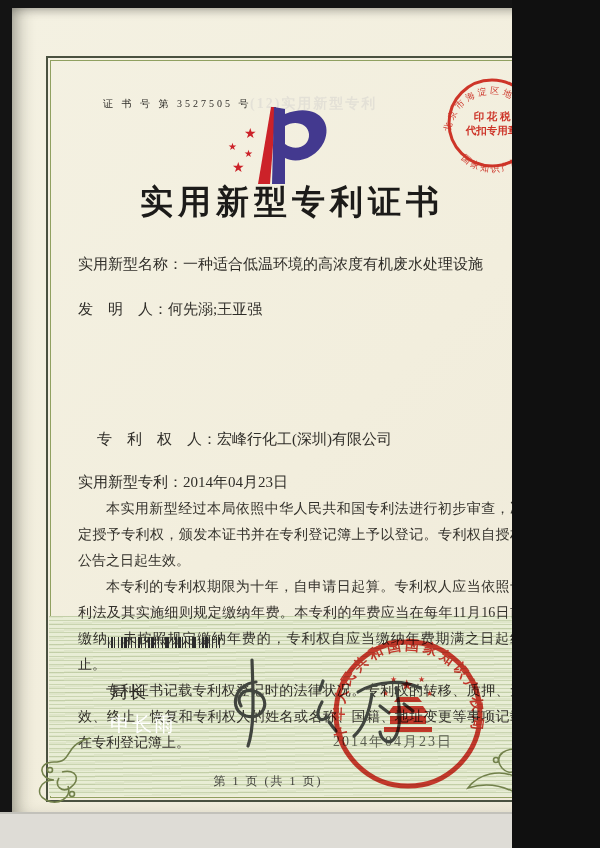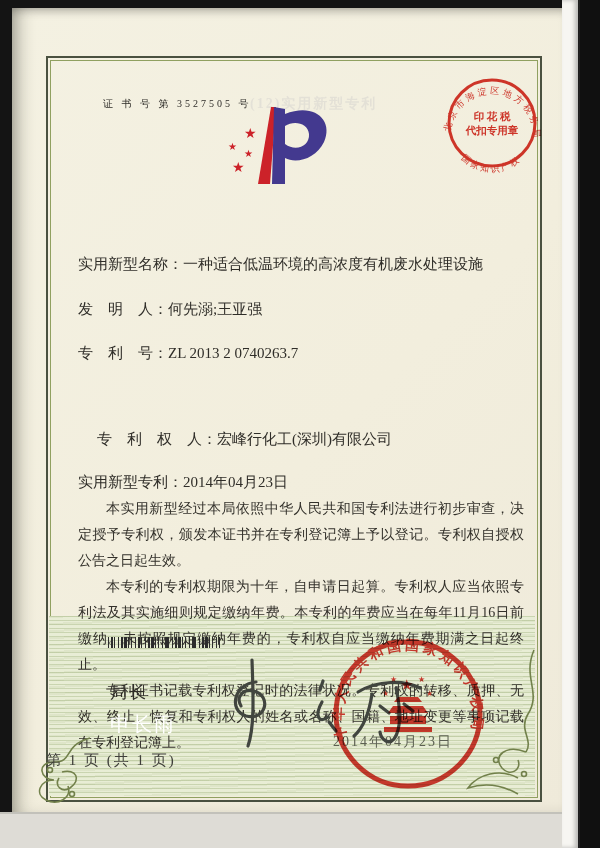--- a/index.html
+++ b/index.html
@@ -1,16 +1,16 @@
 <!DOCTYPE html>
 <html><head>
 <meta charset="utf-8">
 <style>
   html,body{margin:0;padding:0;background:#101010;}
-  .photo{position:relative;width:580px;height:848px;overflow:hidden;
+  .photo{position:relative;width:512px;height:848px;overflow:hidden;
     background:#141414;font-family:"Liberation Serif","DejaVu Serif",serif;}
   
   .paper{position:absolute;left:12px;top:8px;width:551px;height:804px;
     background:linear-gradient(135deg,#f4f1e2 0%,#f2eedd 55%,#efeada 100%);
     box-shadow:inset 14px 0 18px -10px rgba(40,40,30,.45), inset 0 8px 12px -8px rgba(0,0,0,.4);}
   .below-paper{position:absolute;left:0;top:812px;width:600px;height:36px;background:#dedcd6;}
   .below-paper-line{position:absolute;left:0;top:812px;width:577px;height:2px;background:#c2c1ba;}
   .page2-edge{position:absolute;left:562px;top:0;width:16px;height:848px;background:#f7f6f2;
     box-shadow:inset -3px 0 4px rgba(0,0,0,.25);}
   .spine-dark{position:absolute;left:578px;top:0;width:22px;height:848px;
@@ -43,22 +43,22 @@
       #2c2c2c 10px 11px,transparent 11px 13.5px);}
   .director-title{position:absolute;left:110px;top:681px;font-size:17px;color:#2f2d28;
     letter-spacing:2px;font-family:"Liberation Sans","DejaVu Sans",sans-serif;}
   .director-name{position:absolute;left:110px;top:711px;font-size:20px;color:#ffffff;
     letter-spacing:2px;font-family:"Liberation Sans","DejaVu Sans",sans-serif;}
   .signature{position:absolute;left:222px;top:644px;z-index:3;}
   .seal-date{position:absolute;left:333px;top:733px;font-size:14px;color:#5c6052;
     letter-spacing:2px;z-index:2;}
   .office-seal{position:absolute;left:328px;top:634px;z-index:4;opacity:.9;mix-blend-mode:multiply;}
   .tax-seal{position:absolute;left:437px;top:68px;z-index:5;opacity:.93;mix-blend-mode:multiply;}
-  .footer-page{position:absolute;left:46px;top:751px;width:444px;text-align:left;
-    font-size:15px;color:#3f3f3a;letter-spacing:2px;z-index:2;}
+  .footer-page{position:absolute;left:46px;top:773px;width:444px;text-align:center;
+    font-size:12px;color:#3f3f3a;letter-spacing:2px;z-index:2;}
   .orn{position:absolute;z-index:2;}
   .orn-bl{left:28px;top:732px;} .orn-br{left:462px;top:648px;}
 </style>
 </head>
 <body>
 
 <div class="photo">
 
   <div class="paper"></div>
   <div class="below-paper"></div>
@@ -79,26 +79,26 @@
   <svg class="logo" width="130" height="85" viewBox="0 0 130 85">
     <polygon points="63,5 68,5 62,82 50,82" fill="#cc2229"></polygon>
     <path d="M66 5 L77 7 L77 82 L64 82 Z" fill="#43398f"></path>
     <path d="M77 12 C 106 0 126 18 116 40 C 108 57 88 62 77 56 L77 42 C 88 50 102 44 101 32 C 100 21 86 18 77 24 Z" fill="#43398f"></path>
     <text x="36" y="36" font-size="14" fill="#cc2229">★</text>
     <text x="20" y="48" font-size="10" fill="#cc2229">★</text>
     <text x="36" y="55" font-size="10" fill="#cc2229">★</text>
     <text x="24" y="70" font-size="14" fill="#cc2229">★</text>
   </svg>
 
+  <div class="title">实用新型专利证书</div>
 
   <div class="field f-name"><b>实用新型名称：</b><span>一种适合低温环境的高浓度有机废水处理设施</span></div>
 
   <div class="field f-inv"><b>发　明　人：</b><span>何先溺;王亚强</span></div>
 
-  <div class="field f-pat"><b>专　利　号：</b><span>ZL 2013 2 0740263.7</span></div>
 
 
   <div class="field f-own"><b>专　利　权　人：</b><span>宏峰行化工(深圳)有限公司</span></div>
 
   <div class="field f-grant"><b>实用新型专利：</b><span>2014年04月23日</span></div>
 
   <div class="body-text">
     <p>本实用新型经过本局依照中华人民共和国专利法进行初步审查，决定授予专利权，颁发本证书并在专利登记簿上予以登记。专利权自授权公告之日起生效。</p>
     <p>本专利的专利权期限为十年，自申请日起算。专利权人应当依照专利法及其实施细则规定缴纳年费。本专利的年费应当在每年11月16日前缴纳。未按照规定缴纳年费的，专利权自应当缴纳年费期满之日起终止。</p>
     <p>专利证书记载专利权登记时的法律状况。专利权的转移、质押、无效、终止、恢复和专利权人的姓名或名称、国籍、地址变更等事项记载在专利登记簿上。</p>

